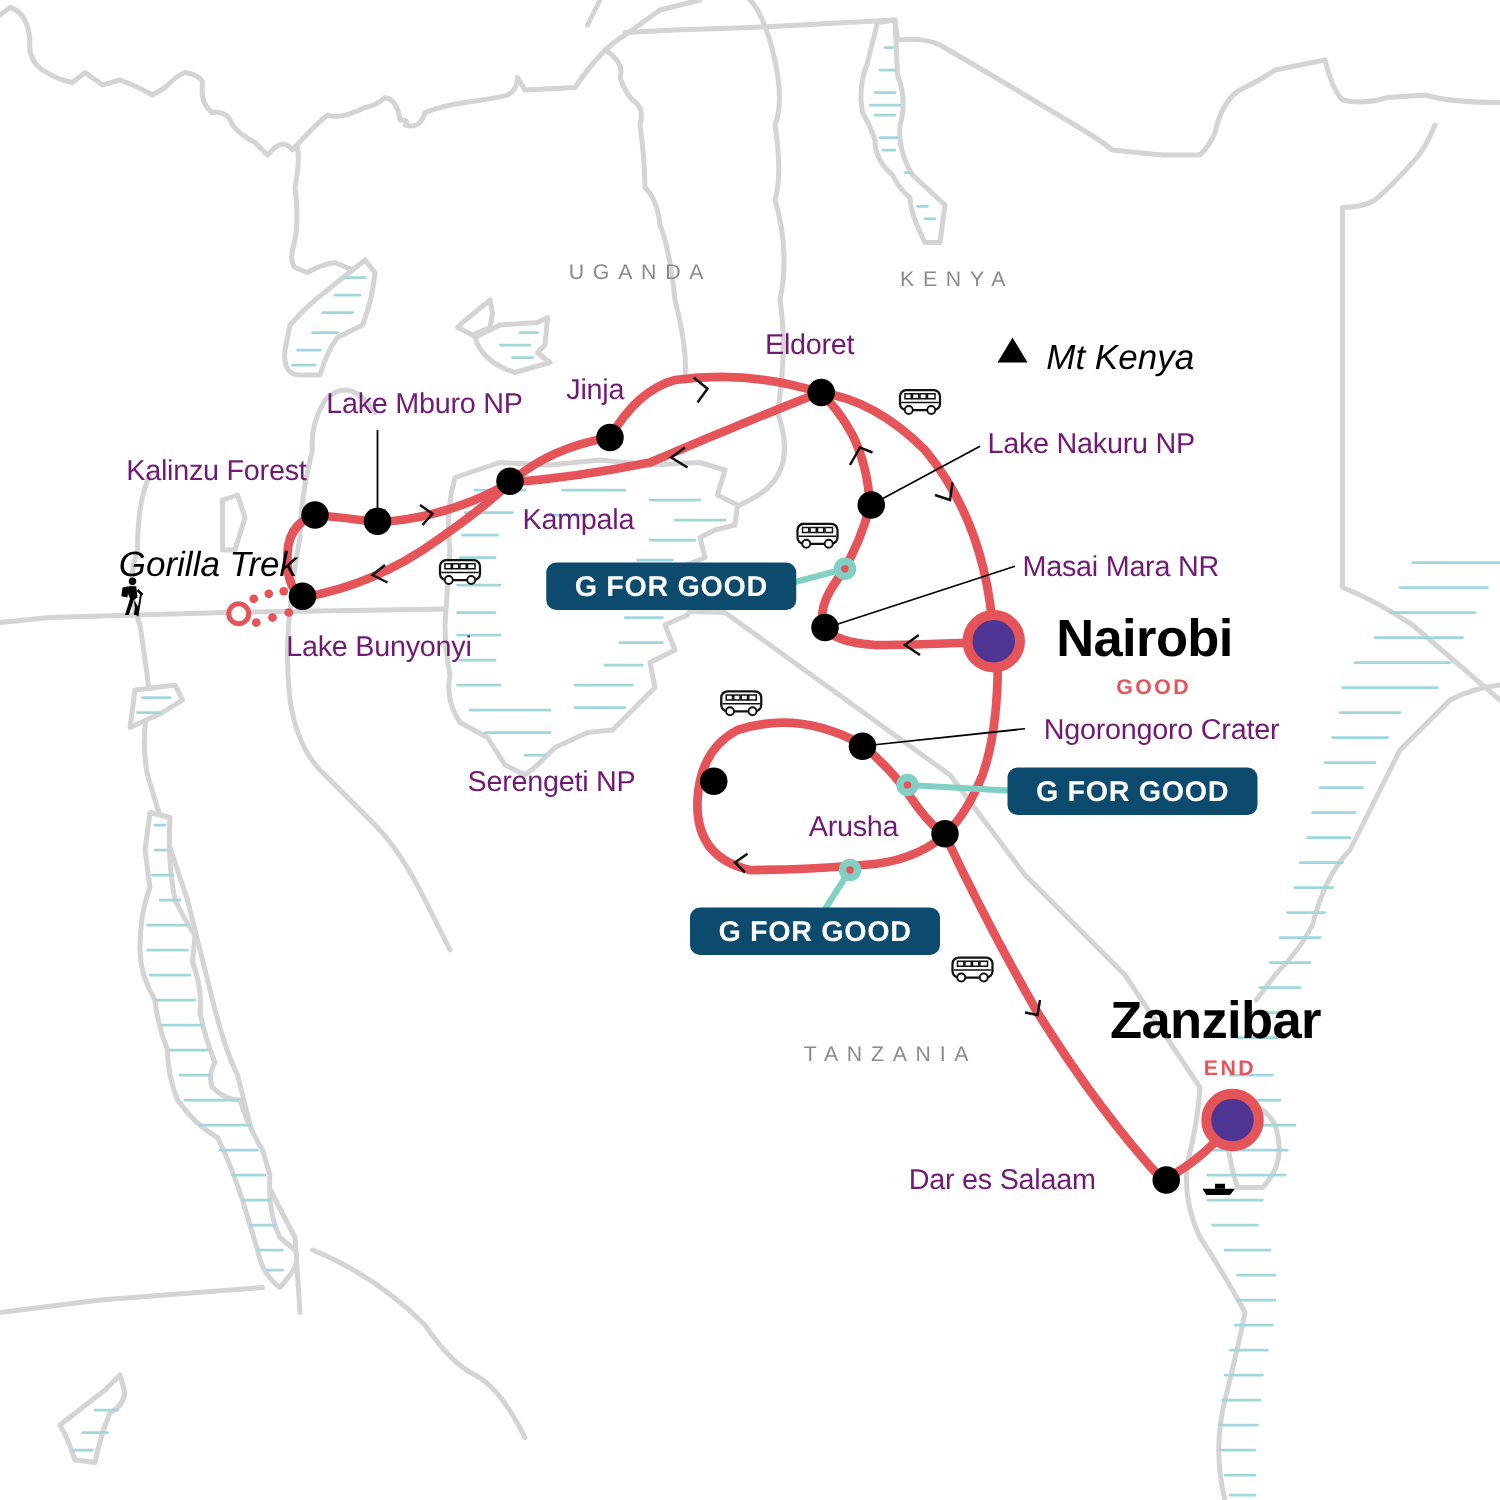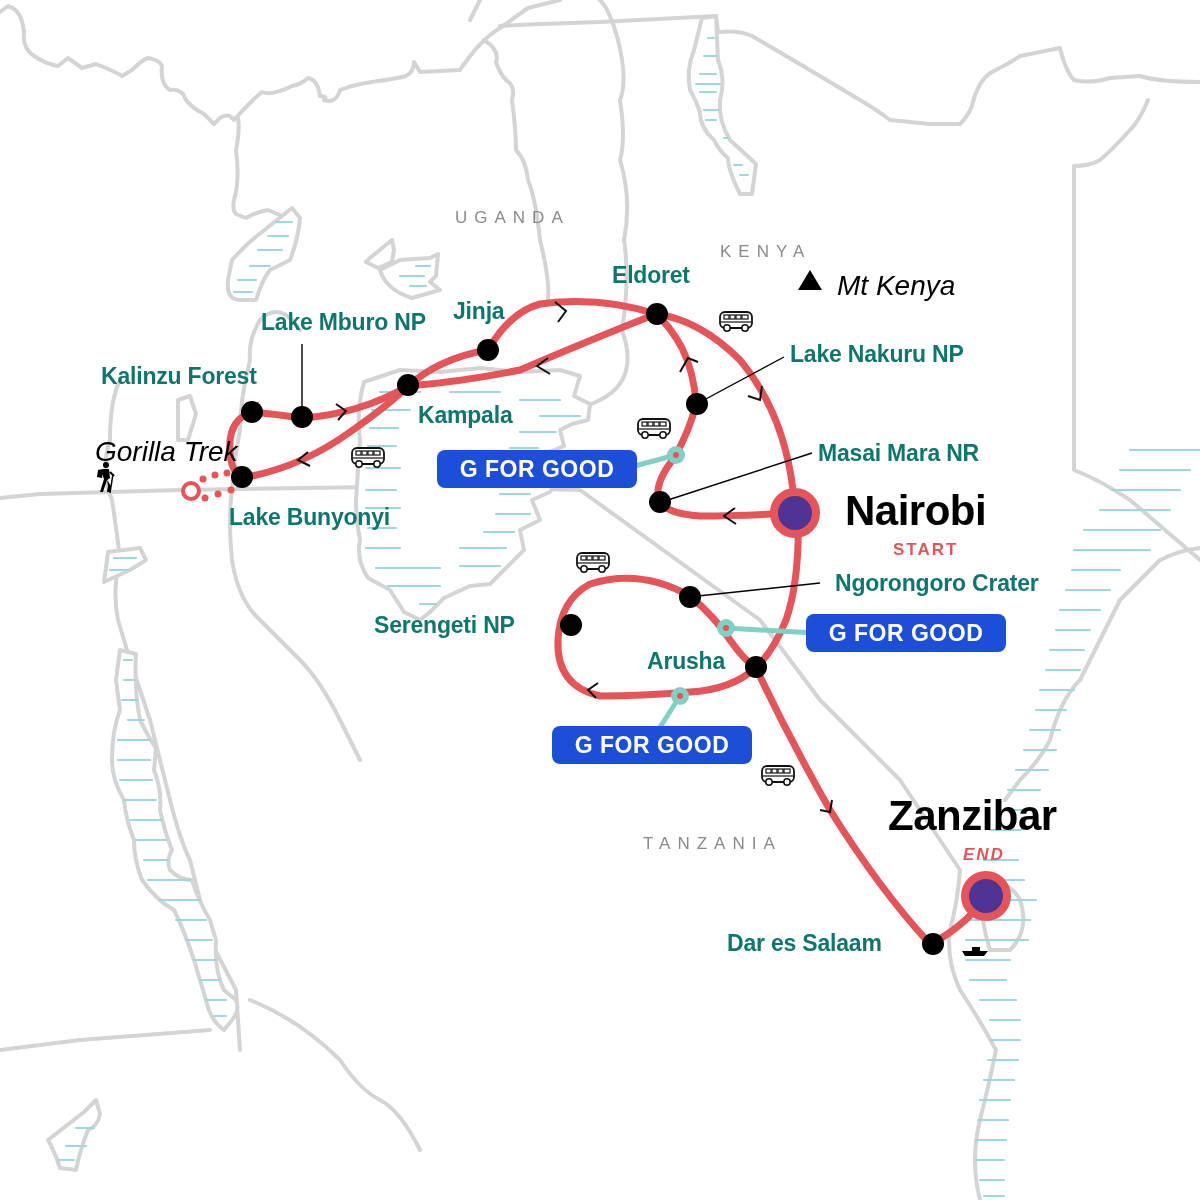--- a/index.html
+++ b/index.html
@@ -5,26 +5,26 @@
   html,body{margin:0;padding:0;background:#ffffff;}
   #map{position:relative;width:1200px;height:1200px;overflow:hidden;background:#ffffff;font-family:"Liberation Sans","DejaVu Sans",sans-serif;}
   svg{position:absolute;left:0;top:0;}
   .border{fill:none;stroke:#d4d4d4;stroke-width:4;stroke-linejoin:round;stroke-linecap:round;}
   .lake{fill:#ffffff;stroke:#d4d4d4;stroke-width:4;stroke-linejoin:round;}
   .water{stroke:#9fd7df;stroke-width:2.2;stroke-linecap:round;}
   .route{fill:none;stroke:#e55458;stroke-width:7;stroke-linecap:round;stroke-linejoin:round;}
   .chev{fill:none;stroke:#111;stroke-width:2;}
   .leader{stroke:#000;stroke-width:1.4;}
   .stop{fill:#000;}
-  .lbl{position:absolute;white-space:nowrap;color:#0f766e;font-weight:bold;font-size:23px;letter-spacing:-0.2px;}
+  .lbl{position:absolute;white-space:nowrap;color:#701a75;font-weight:normal;font-size:23px;letter-spacing:-0.2px;}
   .big{position:absolute;white-space:nowrap;color:#000;font-weight:bold;font-size:42px;letter-spacing:-0.5px;}
   .sub{position:absolute;white-space:nowrap;color:#e55458;font-weight:bold;font-size:17px;letter-spacing:2px;}
   .country{position:absolute;white-space:nowrap;color:#8a8a8a;font-size:17px;letter-spacing:7px;}
   .ital{position:absolute;white-space:nowrap;color:#000;font-style:italic;font-size:28px;}
-  .gfg{position:absolute;height:38px;background:#1d4ed8;border-radius:8px;color:#fff;font-weight:bold;font-size:23px;display:flex;align-items:center;justify-content:center;letter-spacing:0.5px;}
+  .gfg{position:absolute;height:38px;background:#0c4a6e;border-radius:8px;color:#fff;font-weight:bold;font-size:23px;display:flex;align-items:center;justify-content:center;letter-spacing:0.5px;}
 </style>
 </head>
 <body>
 
 <div id="map">
 
 <svg width="1200" height="1200" viewBox="0 0 1200 1200">
   <defs>
     <g id="bus">
       <rect x="1" y="1" width="32" height="16" rx="5" fill="#fff" stroke="#111" stroke-width="1.8"></rect>
@@ -301,41 +301,41 @@
     <line x1="18" y1="12" x2="15" y2="31" stroke="#000" stroke-width="1.5"></line>
   </g>
 
   <g transform="translate(962,946)">
     <path d="M0 5 L26 5 L22 10 L3 10 Z" fill="#000"></path>
     <rect x="10" y="1" width="8" height="4" fill="#000"></rect>
   </g>
 </svg>
 
 <div class="country" style="left:455px;top:208px;">UGANDA</div>
-<div class="country" style="left:720px;top:214px;margin-top:28px;">KENYA</div>
+<div class="country" style="left:720px;top:214px;">KENYA</div>
 <div class="country" style="left:643px;top:834px;">TANZANIA</div>
 
 <div class="ital" style="left:837px;top:270px;">Mt Kenya</div>
 <div class="ital" style="left:95px;top:436px;">Gorilla Trek</div>
 
 <div class="lbl" style="left:612px;top:262px;">Eldoret</div>
 <div class="lbl" style="left:453px;top:298px;">Jinja</div>
 <div class="lbl" style="left:217px;top:309px;margin-left:44px;">Lake Mburo NP</div>
 <div class="lbl" style="left:101px;top:363px;">Kalinzu Forest</div>
 <div class="lbl" style="left:418px;top:402px;">Kampala</div>
 <div class="lbl" style="left:229px;top:504px;">Lake Bunyonyi</div>
 <div class="lbl" style="left:790px;top:341px;">Lake Nakuru NP</div>
 <div class="lbl" style="left:818px;top:440px;">Masai Mara NR</div>
 <div class="lbl" style="left:835px;top:570px;">Ngorongoro Crater</div>
 <div class="lbl" style="left:374px;top:612px;">Serengeti NP</div>
 <div class="lbl" style="left:647px;top:648px;">Arusha</div>
 <div class="lbl" style="left:727px;top:930px;">Dar es Salaam</div>
 
 <div class="big" style="left:845px;top:487px;">Nairobi</div>
-<div class="sub" style="left:893px;top:540px;">START</div>
+<div class="sub" style="left:893px;top:540px;">GOOD</div>
 <div class="big" style="left:888px;top:792px;">Zanzibar</div>
-<div class="sub" style="left:963px;top:845px;font-style:italic;">END</div>
+<div class="sub" style="left:963px;top:845px;">END</div>
 
 <div class="gfg" style="left:437px;top:450px;width:200px;">G FOR GOOD</div>
 <div class="gfg" style="left:806px;top:614px;width:200px;">G FOR GOOD</div>
 <div class="gfg" style="left:552px;top:726px;width:200px;">G FOR GOOD</div>
 
 </div>
 
 </body></html>

